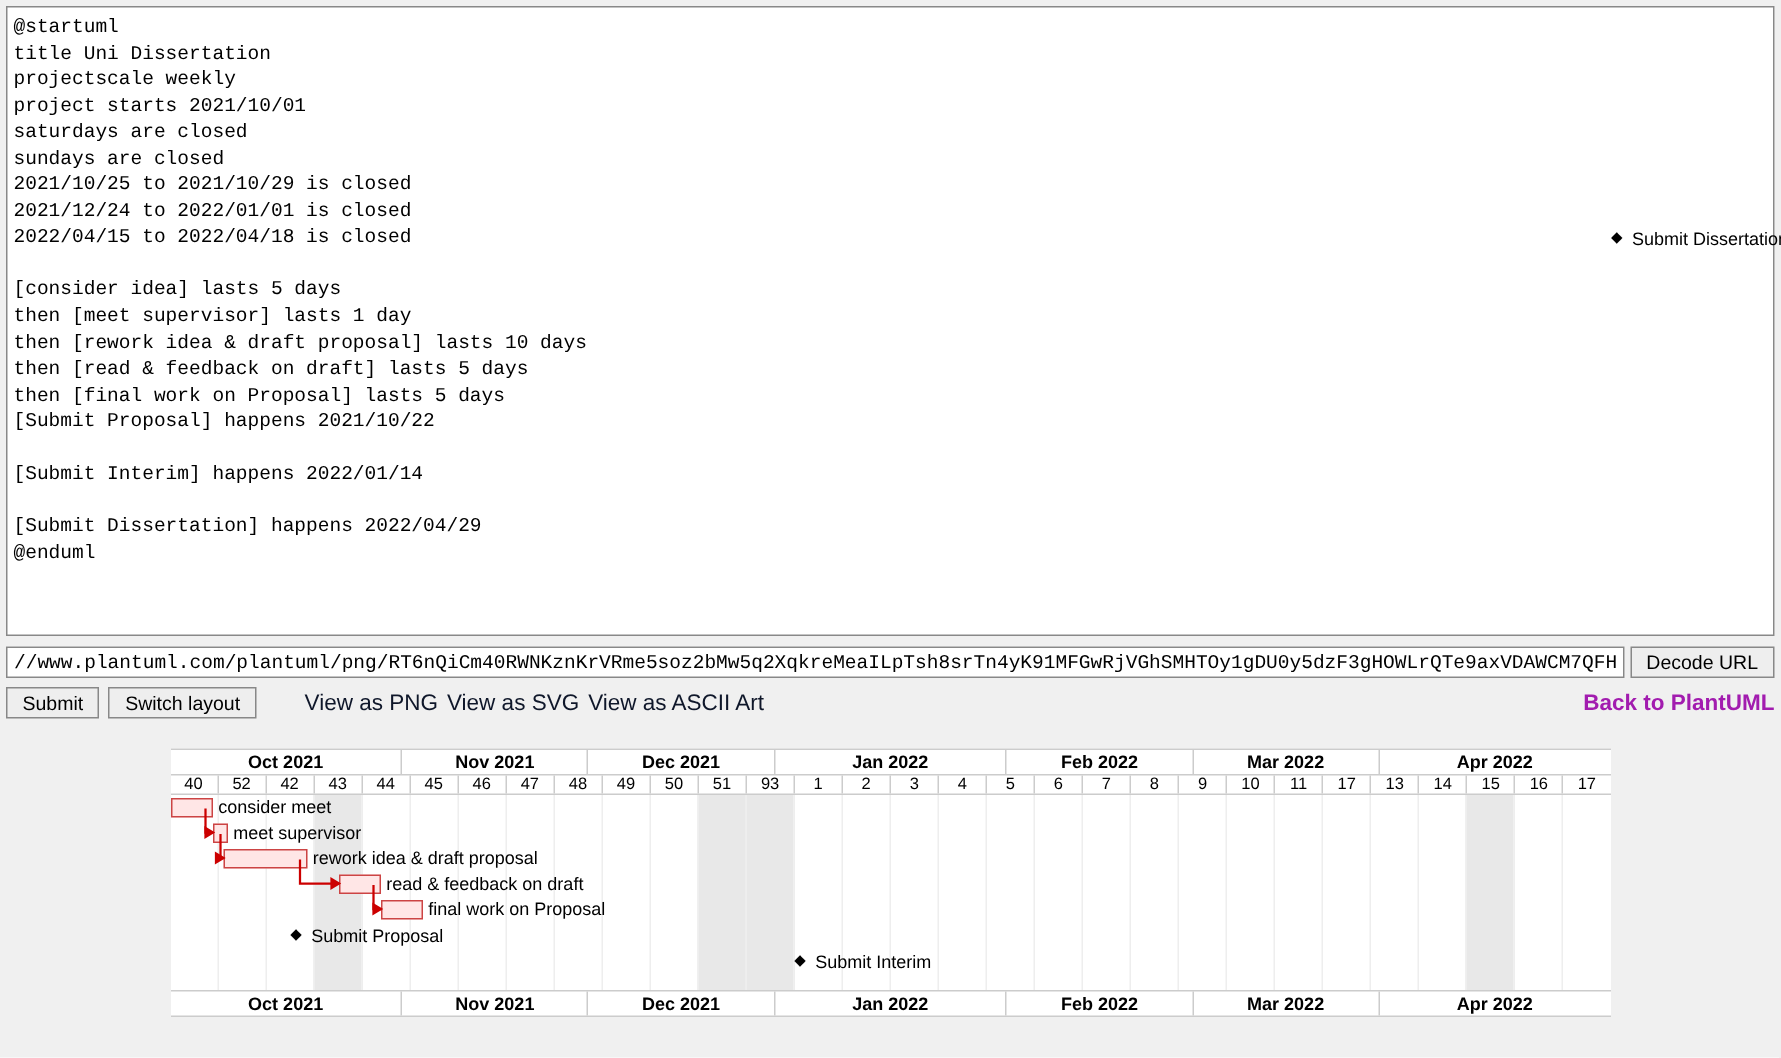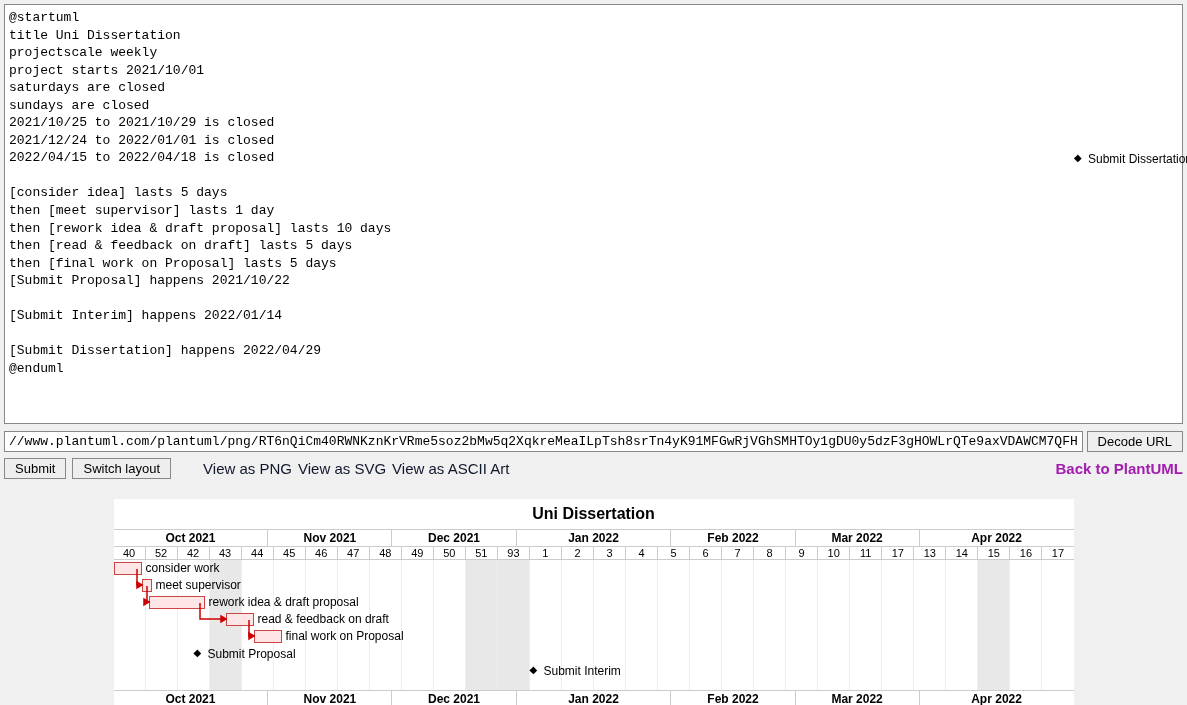--- a/index.html
+++ b/index.html
@@ -197,21 +197,20 @@
   <button class="btn">Switch layout</button>
   <span class="spacer"></span>
   <a class="link">View as PNG</a>
   <a class="link">View as SVG</a>
   <a class="link">View as ASCII Art</a>
   <a class="back-link">Back to PlantUML</a>
 </div>
 
 <div style="position:relative; width:100%;">
   <div class="chart-wrap">
-    <div class="chart-title">Uni Dissertation</div>
     <div class="months-row" id="months-top">
         <div class="month-cell" style="flex: 5 1 0%;">Oct 2021</div>
         <div class="month-cell" style="flex: 4 1 0%;">Nov 2021</div>
         <div class="month-cell" style="flex: 4 1 0%;">Dec 2021</div>
         <div class="month-cell" style="flex: 5 1 0%;">Jan 2022</div>
         <div class="month-cell" style="flex: 4 1 0%;">Feb 2022</div>
         <div class="month-cell" style="flex: 4 1 0%;">Mar 2022</div>
         <div class="month-cell" style="flex: 5 1 0%;">Apr 2022</div>
       </div>
     <div class="weeks-row" id="weeks-row">
@@ -273,21 +272,21 @@
           <div class="grid-col"></div>
           <div class="grid-col"></div>
           <div class="grid-col"></div>
           <div class="grid-col"></div>
           <div class="grid-col"></div>
           <div class="grid-col closed"></div>
           <div class="grid-col"></div>
           <div class="grid-col"></div>
         </div>
     <div class="bar" style="left: 0px; width: 28px; top: 2px;"></div>
-        <div class="bar-label" style="left: 32px; top: 1px;">consider work</div>
+        <div class="bar-label" style="left: 32px; top: 1px;">consider meet</div>
         <div class="bar" style="left: 28px; width: 10px; top: 19px;"></div>
         <div class="bar-label" style="left: 42px; top: 18px;">meet supervisor</div>
         <svg class="arrow" style="position: absolute; left: 0px; top: 0px; width: 960px; height: 150px; pointer-events: none;">
           <path d="M 23 9 L 23 25 L 28 25" stroke="#c00" fill="none" stroke-width="1.5"></path>
           <polygon points="28,25 23,22 23,28" fill="#c00"></polygon>
         </svg>
         <div class="bar" style="left: 35px; width: 56px; top: 36px;"></div>
         <div class="bar-label" style="left: 95px; top: 35px;">rework idea &amp; draft proposal</div>
         <svg class="arrow" style="position: absolute; left: 0px; top: 0px; width: 960px; height: 150px; pointer-events: none;">
           <path d="M 33 26 L 33 42 L 35 42" stroke="#c00" fill="none" stroke-width="1.5"></path>

